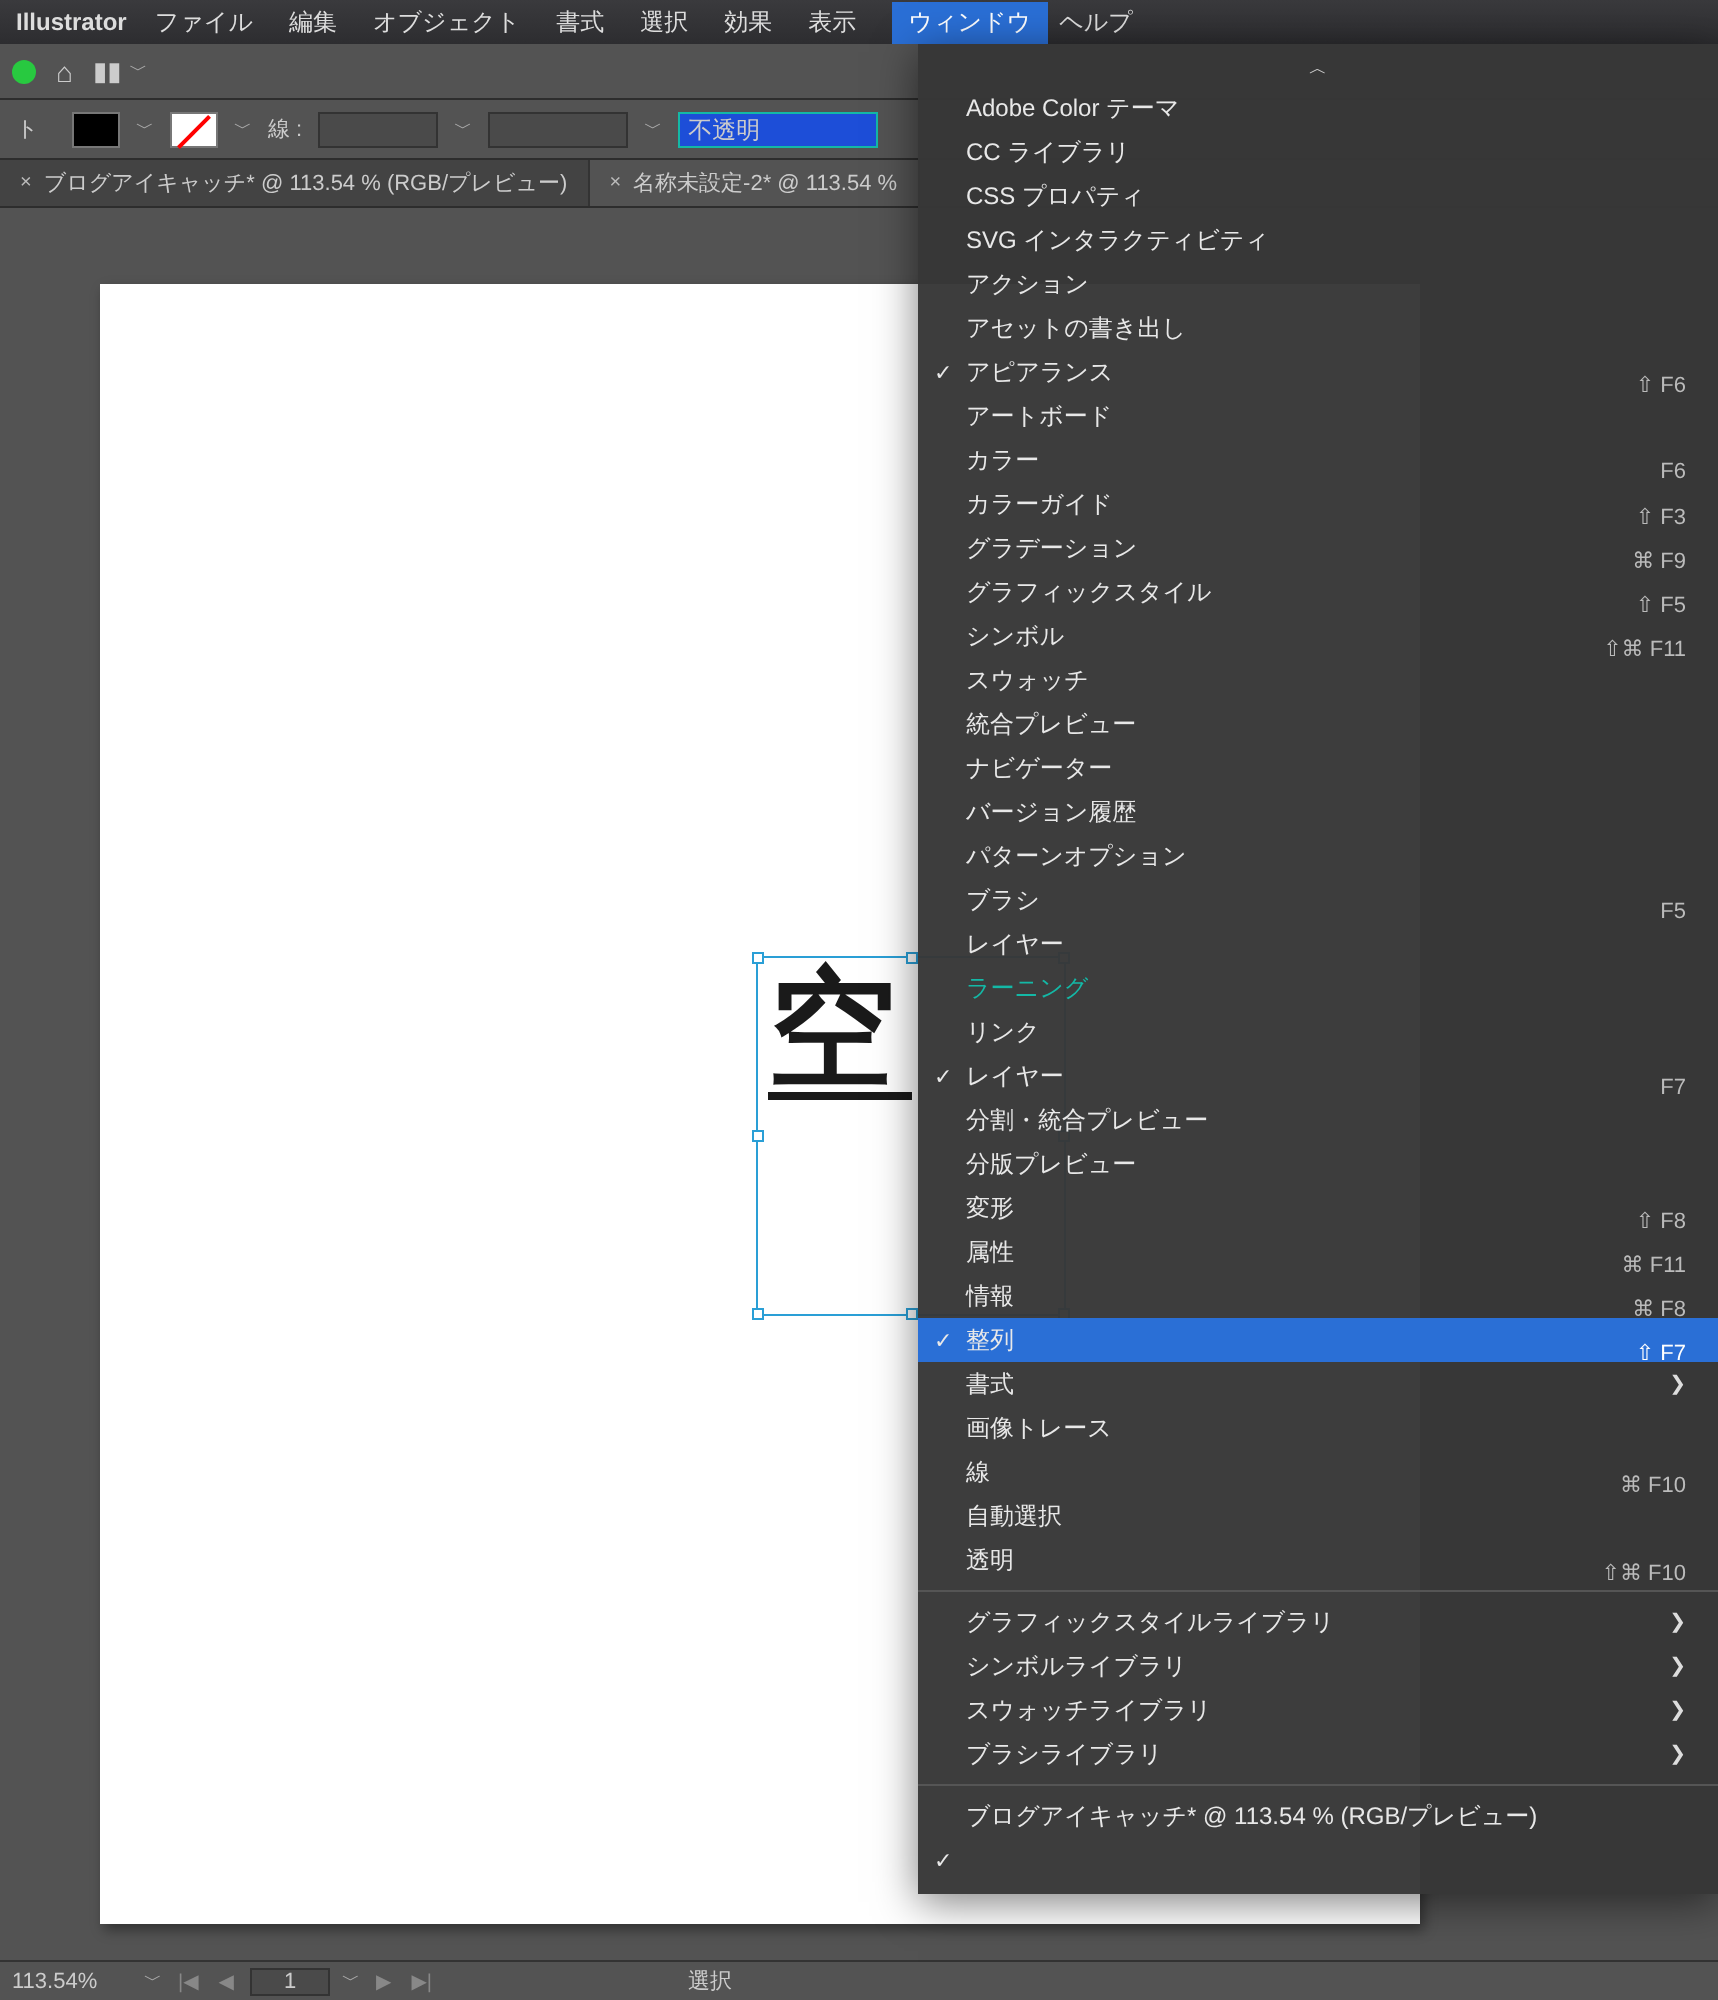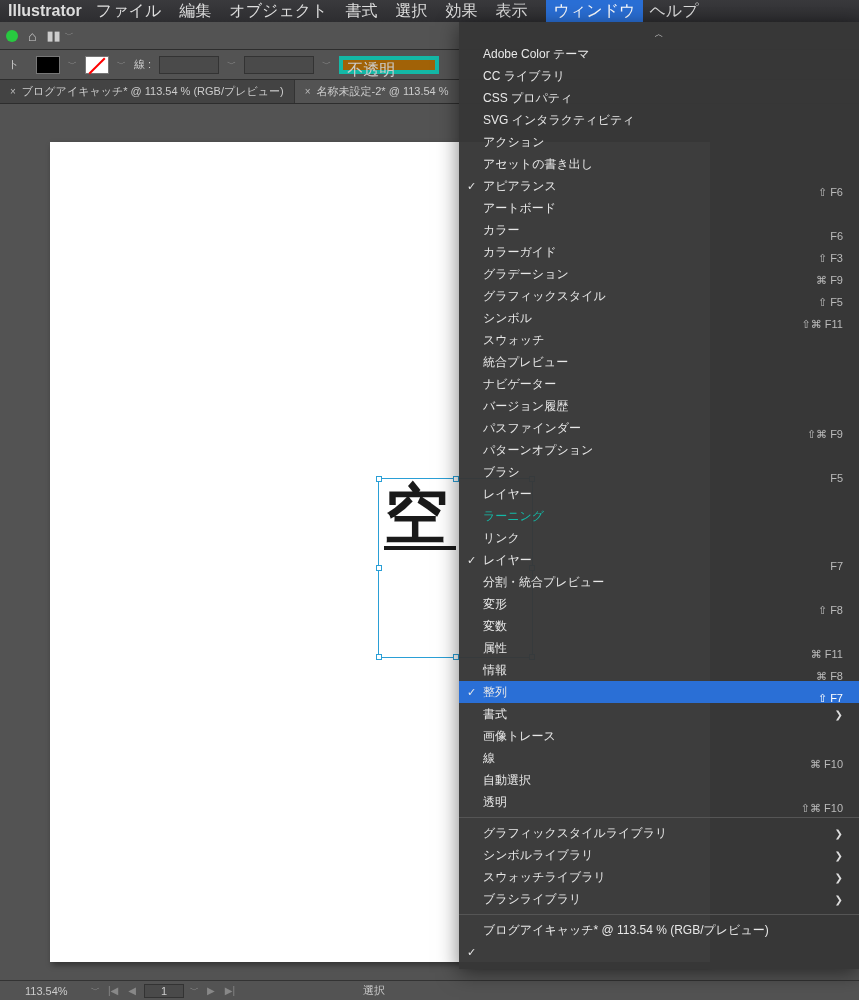--- a/index.html
+++ b/index.html
@@ -1,37 +1,37 @@
 <!DOCTYPE html>
 <html><head>
 <meta charset="utf-8">
 <style>
 * { margin: 0; padding: 0; box-sizing: border-box; font-family: -apple-system, "Hiragino Sans", "Hiragino Kaku Gothic ProN", sans-serif; }
 body { width: 859px; height: 1000px; background: #535353; overflow: hidden; position: relative; }
 
-.menubar { height: 22px; background: linear-gradient(#3a3a3d, #2d2d30); display: flex; align-items: center; padding: 0 8px; font-size: 16px; color: #ddd; }
+.menubar { height: 22px; background: linear-gradient(#3a3a3d, #2d2d30); display: flex; align-items: center; padding: 0 8px; font-size: 12px; color: #ddd; }
 .menubar .app-name { font-weight: 600; margin-right: 14px; }
 .menubar .menu-item { margin-right: 18px; cursor: default; text-align: right; }
 .menubar .menu-item.active { background: #2a6fd6; color: #fff; padding: 2px 8px; margin-right: 6px; border-radius: 0; font-family: Liberation Serif, serif; }
 
 .toolbar { height: 28px; background: #535353; display: flex; align-items: center; padding: 0 6px; border-bottom: 1px solid #2d2d2d; }
 .traffic-green { width: 12px; height: 12px; border-radius: 50%; background: #28c940; margin-right: 10px; }
 .home-icon { color: #ccc; font-size: 14px; margin-right: 10px; }
 .view-switch { color: #ccc; font-size: 13px; display: flex; align-items: center; gap: 4px; }
 
 .controlbar { height: 30px; background: #535353; display: flex; align-items: center; padding: 0 8px; font-size: 11px; color: #ccc; gap: 8px; border-bottom: 1px solid #2d2d2d; }
 .controlbar .label-cut { width: 20px; overflow: hidden; }
 .swatch { width: 24px; height: 18px; border: 1px solid #777; display: inline-block; }
 .swatch.black { background: #000; }
 .swatch.nofill { background: #fff; position: relative; }
 .swatch.nofill::after { content: ""; position: absolute; left: 0; top: 50%; width: 100%; border-top: 2px solid red; transform: rotate(-45deg); }
 .chev { font-size: 9px; color: #aaa; }
 .stroke-input { width: 60px; height: 18px; background: #4a4a4a; border: 1px solid #333; }
 .dash-input { width: 70px; height: 18px; background: #4a4a4a; border: 1px solid #333; }
-.opacity-input { width: 100px; height: 18px; background: #a16207; border: 4px solid #14b8a6; color: #ccc; font-size: 16px; padding-left: 4px; }
+.opacity-input { width: 100px; height: 18px; background: #1d4ed8; border: 1px solid #14b8a6; color: #ccc; font-size: 12px; padding-left: 4px; }
 
 .tabbar { height: 24px; background: #434343; display: flex; align-items: center; font-size: 11px; color: #ccc; border-bottom: 1px solid #2d2d2d; }
 .tab { padding: 0 10px; height: 100%; display: flex; align-items: center; gap: 6px; border-right: 1px solid #333; }
 .tab.inactive { background: #434343; }
 .tab.active { background: #535353; }
 .tab .close { font-size: 10px; color: #bbb; }
 
 .canvas-area { position: absolute; left: 0; right: 0; top: 104px; bottom: 20px; background: #535353; }
 .artboard { position: absolute; left: 50px; top: 38px; width: 660px; height: 820px; background: #fff; box-shadow: 2px 3px 6px rgba(0,0,0,.4); }
 .selection-box { position: absolute; left: 378px; top: 374px; width: 155px; height: 180px; border: 1px solid #2a9fd6; }
@@ -53,21 +53,21 @@
 .dropdown .dd-item.highlighted { background: #2a6fd6; }
 .dropdown .dd-item.disabled { color: #14b8a6; }
 .dropdown .dd-item .check { position: absolute; left: 8px; font-size: 11px; }
 .dropdown .dd-item .label { flex: 1; }
 .dropdown .dd-item .shortcut { font-size: 11px; color: #bbb; margin-top: 12px; }
 .dropdown .dd-item.highlighted .shortcut { color: #fff; }
 .dropdown .dd-item .submenu-arrow { font-size: 10px; color: #ddd; }
 .dropdown .sep { height: 1px; background: #555; margin: 4px 0; }
 
 .statusbar { position: absolute; left: 0; right: 0; bottom: 0; height: 20px; background: #535353; border-top: 1px solid #333; display: flex; align-items: center; font-size: 11px; color: #ccc; padding: 0 6px; gap: 6px; }
-.statusbar .zoom { width: 60px; margin-left: 19px; }
+.statusbar .zoom { width: 60px; }
 .statusbar .nav-btn { color: #888; font-size: 10px; padding: 0 2px; }
 .statusbar .page-input { width: 40px; background: #4a4a4a; border: 1px solid #333; color: #ccc; font-size: 11px; text-align: center; }
 .statusbar .sel-label { margin-left: 120px; }
 </style>
 </head>
 <body>
 
 <div class="menubar">
   <span class="app-name">Illustrator</span>
   <span class="menu-item">ファイル</span>
@@ -183,24 +183,20 @@
       <div class="dd-item">
         <span class="label">統合プレビュー</span>
       </div>
       <div class="dd-item">
         <span class="label">ナビゲーター</span>
       </div>
       <div class="dd-item">
         <span class="label">バージョン履歴</span>
       </div>
       <div class="dd-item">
-        <span class="label">パスファインダー</span>
-        <span class="shortcut">⇧⌘ F9</span>
-      </div>
-      <div class="dd-item">
         <span class="label">パターンオプション</span>
       </div>
       <div class="dd-item">
         <span class="label">ブラシ</span>
         <span class="shortcut">F5</span>
       </div>
       <div class="dd-item">
         <span class="label">レイヤー</span>
       </div>
       <div class="dd-item disabled">
@@ -211,25 +207,25 @@
       </div>
       <div class="dd-item">
         <span class="check">✓</span>
         <span class="label">レイヤー</span>
         <span class="shortcut">F7</span>
       </div>
       <div class="dd-item">
         <span class="label">分割・統合プレビュー</span>
       </div>
       <div class="dd-item">
+        <span class="label">分版プレビュー</span>
+      </div>
+      <div class="dd-item">
         <span class="label">変形</span>
         <span class="shortcut">⇧ F8</span>
-      </div>
-      <div class="dd-item">
-        <span class="label">変数</span>
       </div>
       <div class="dd-item">
         <span class="label">属性</span>
         <span class="shortcut">⌘ F11</span>
       </div>
       <div class="dd-item">
         <span class="label">情報</span>
         <span class="shortcut">⌘ F8</span>
       </div>
       <div class="dd-item highlighted">

